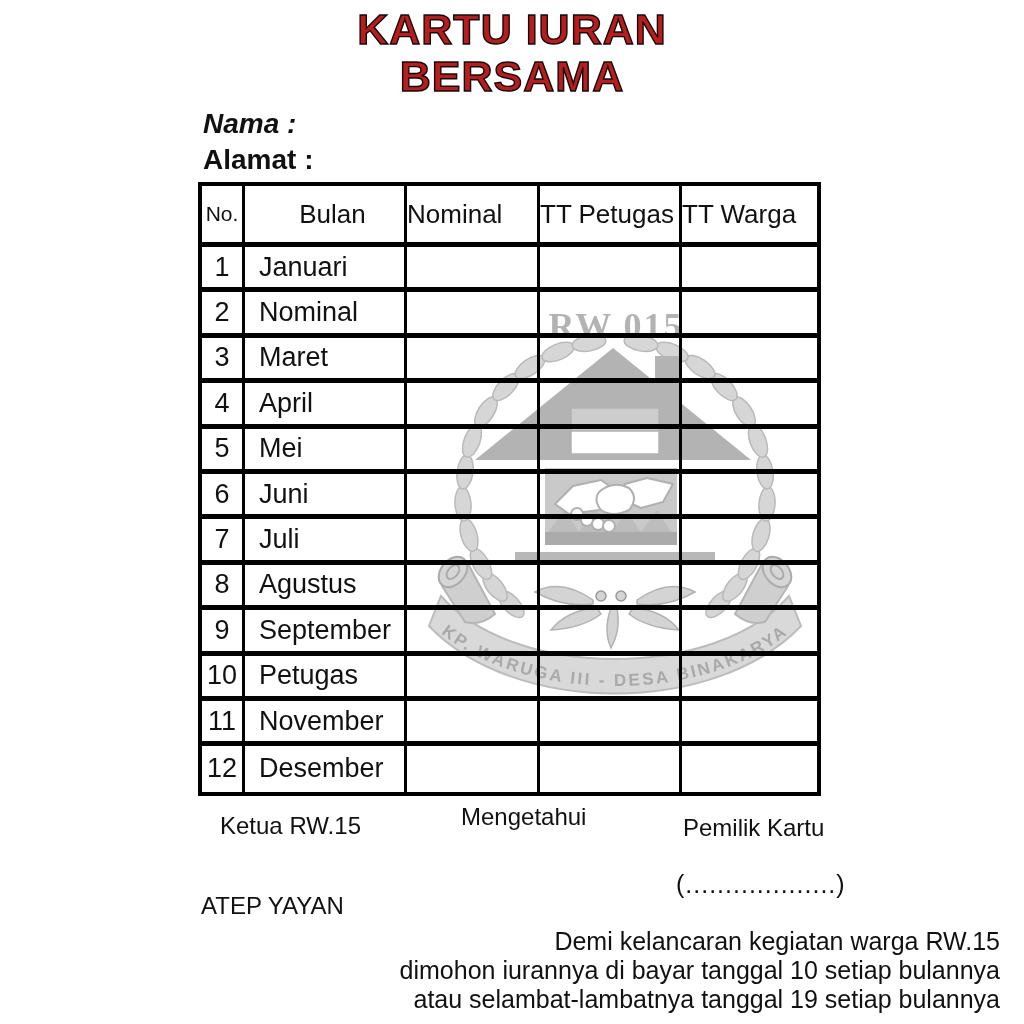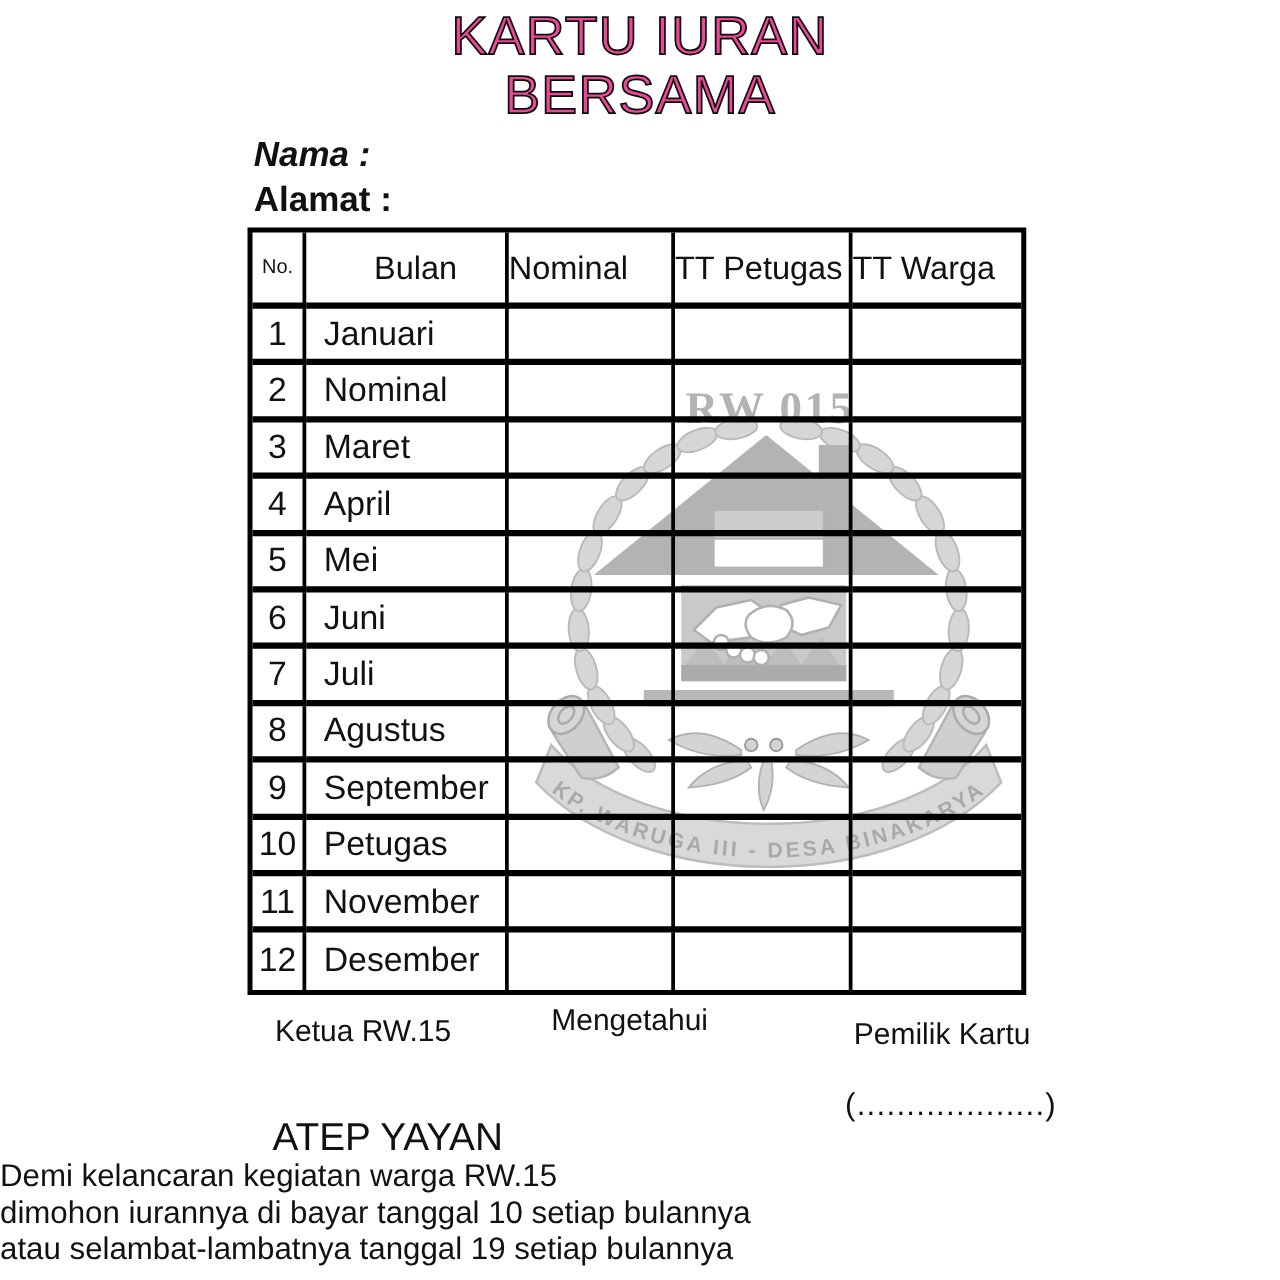--- a/index.html
+++ b/index.html
@@ -2,50 +2,50 @@
 <html><head>
 <meta charset="utf-8">
 <style>
   html,body{margin:0;padding:0;}
   body{
     width:1024px;height:1024px;background:#ffffff;position:relative;overflow:hidden;
     font-family:"Liberation Sans",sans-serif;color:#111;
   }
   .abs{position:absolute;}
   
-  .title{left:0;right:0;top:6px;text-align:center;font-weight:normal;
+  .title{left:0;right:0;top:6px;text-align:center;font-weight:bold;
          font-size:43px;line-height:47px;letter-spacing:1px;
-         -webkit-text-stroke:1.4px #0a0a0a;color:#ec4899;z-index:3;}
+         -webkit-text-stroke:1.4px #0a0a0a;color:#b91c1c;z-index:3;}
   .fieldlabel{left:203px;font-weight:bold;font-size:28px;z-index:3;}
   .nama{top:108px;font-style:italic;}
   .alamat{top:144px;}
   
   .watermark{left:415px;top:308px;width:400px;height:410px;z-index:1;}
   
   .tbl{left:198px;top:182px;border:4px solid #000;background:transparent;z-index:2;
        display:grid;grid-template-columns:43px 162px 133px 142px 135px;
        grid-template-rows:61px repeat(12,45.4px);}
   .cell{display:flex;align-items:center;border-right:3px solid #000;border-bottom:5px solid #000;
         font-size:27px;background:transparent;box-sizing:border-box;overflow:hidden;}
   .c1{justify-content:center;}
   .c2{padding-left:14px;}
   .c5{border-right:none;}
   .lr{border-bottom:none;}
   .h{font-size:26px;}
-  .h.c1{font-size:16px;text-align:center;}
+  .h.c1{font-size:21px;text-align:center;}
   .h.c2{padding-left:16px;justify-content:center;}
   
   .sig{font-size:24px;z-index:3;}
   .sig-ketua{left:220px;top:812px;}
-  .sig-meng{left:441px;top:803px;}
+  .sig-meng{left:461px;top:803px;}
   .sig-pemilik{left:683px;top:814px;}
   .sig-dots{left:676px;top:870px;font-size:25px;letter-spacing:1px;}
-  .sig-name{left:218px;top:892px;font-size:31px;}
-  
-  .footer{left:0;top:927px;width:1000px;text-align:left;font-size:25px;line-height:29px;z-index:3;}
+  .sig-name{left:201px;top:892px;font-size:24px;}
+  
+  .footer{left:0;top:927px;width:1000px;text-align:right;font-size:25px;line-height:29px;z-index:3;}
 </style>
 </head>
 <body>
 
 <div>
 
   <div class="abs title">
     <div>KARTU IURAN</div>
     <div>BERSAMA</div>
   </div>

